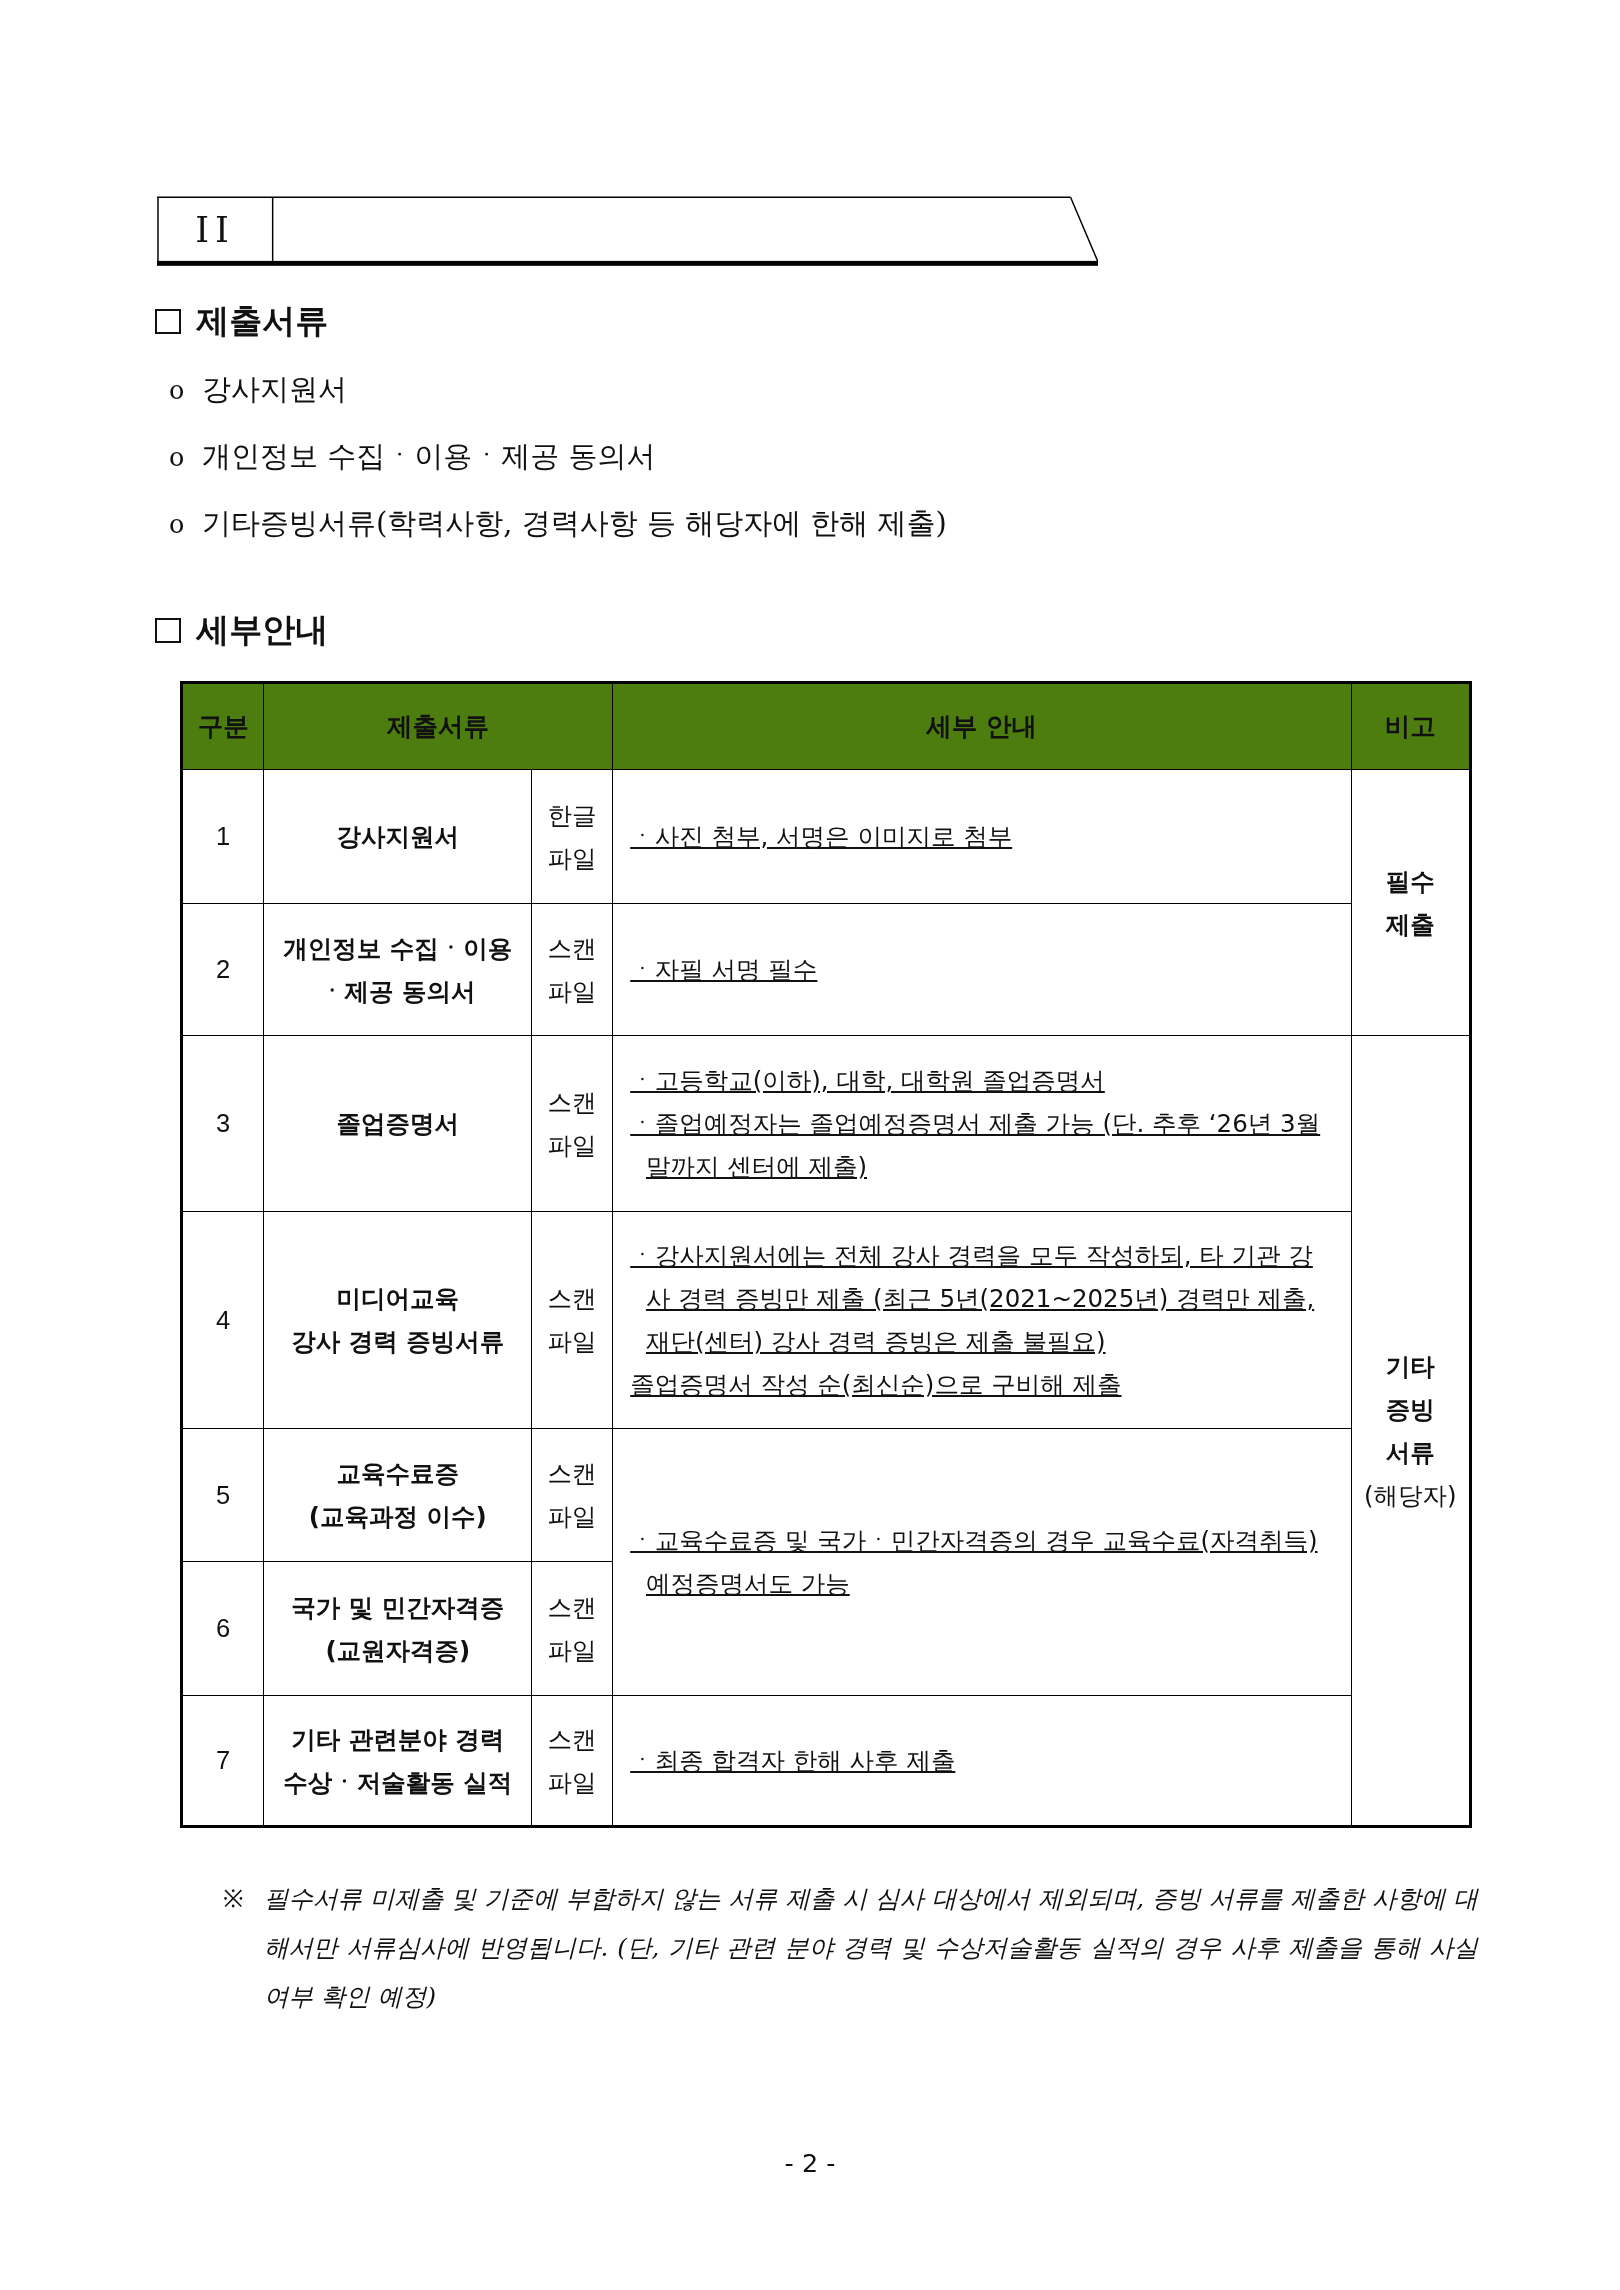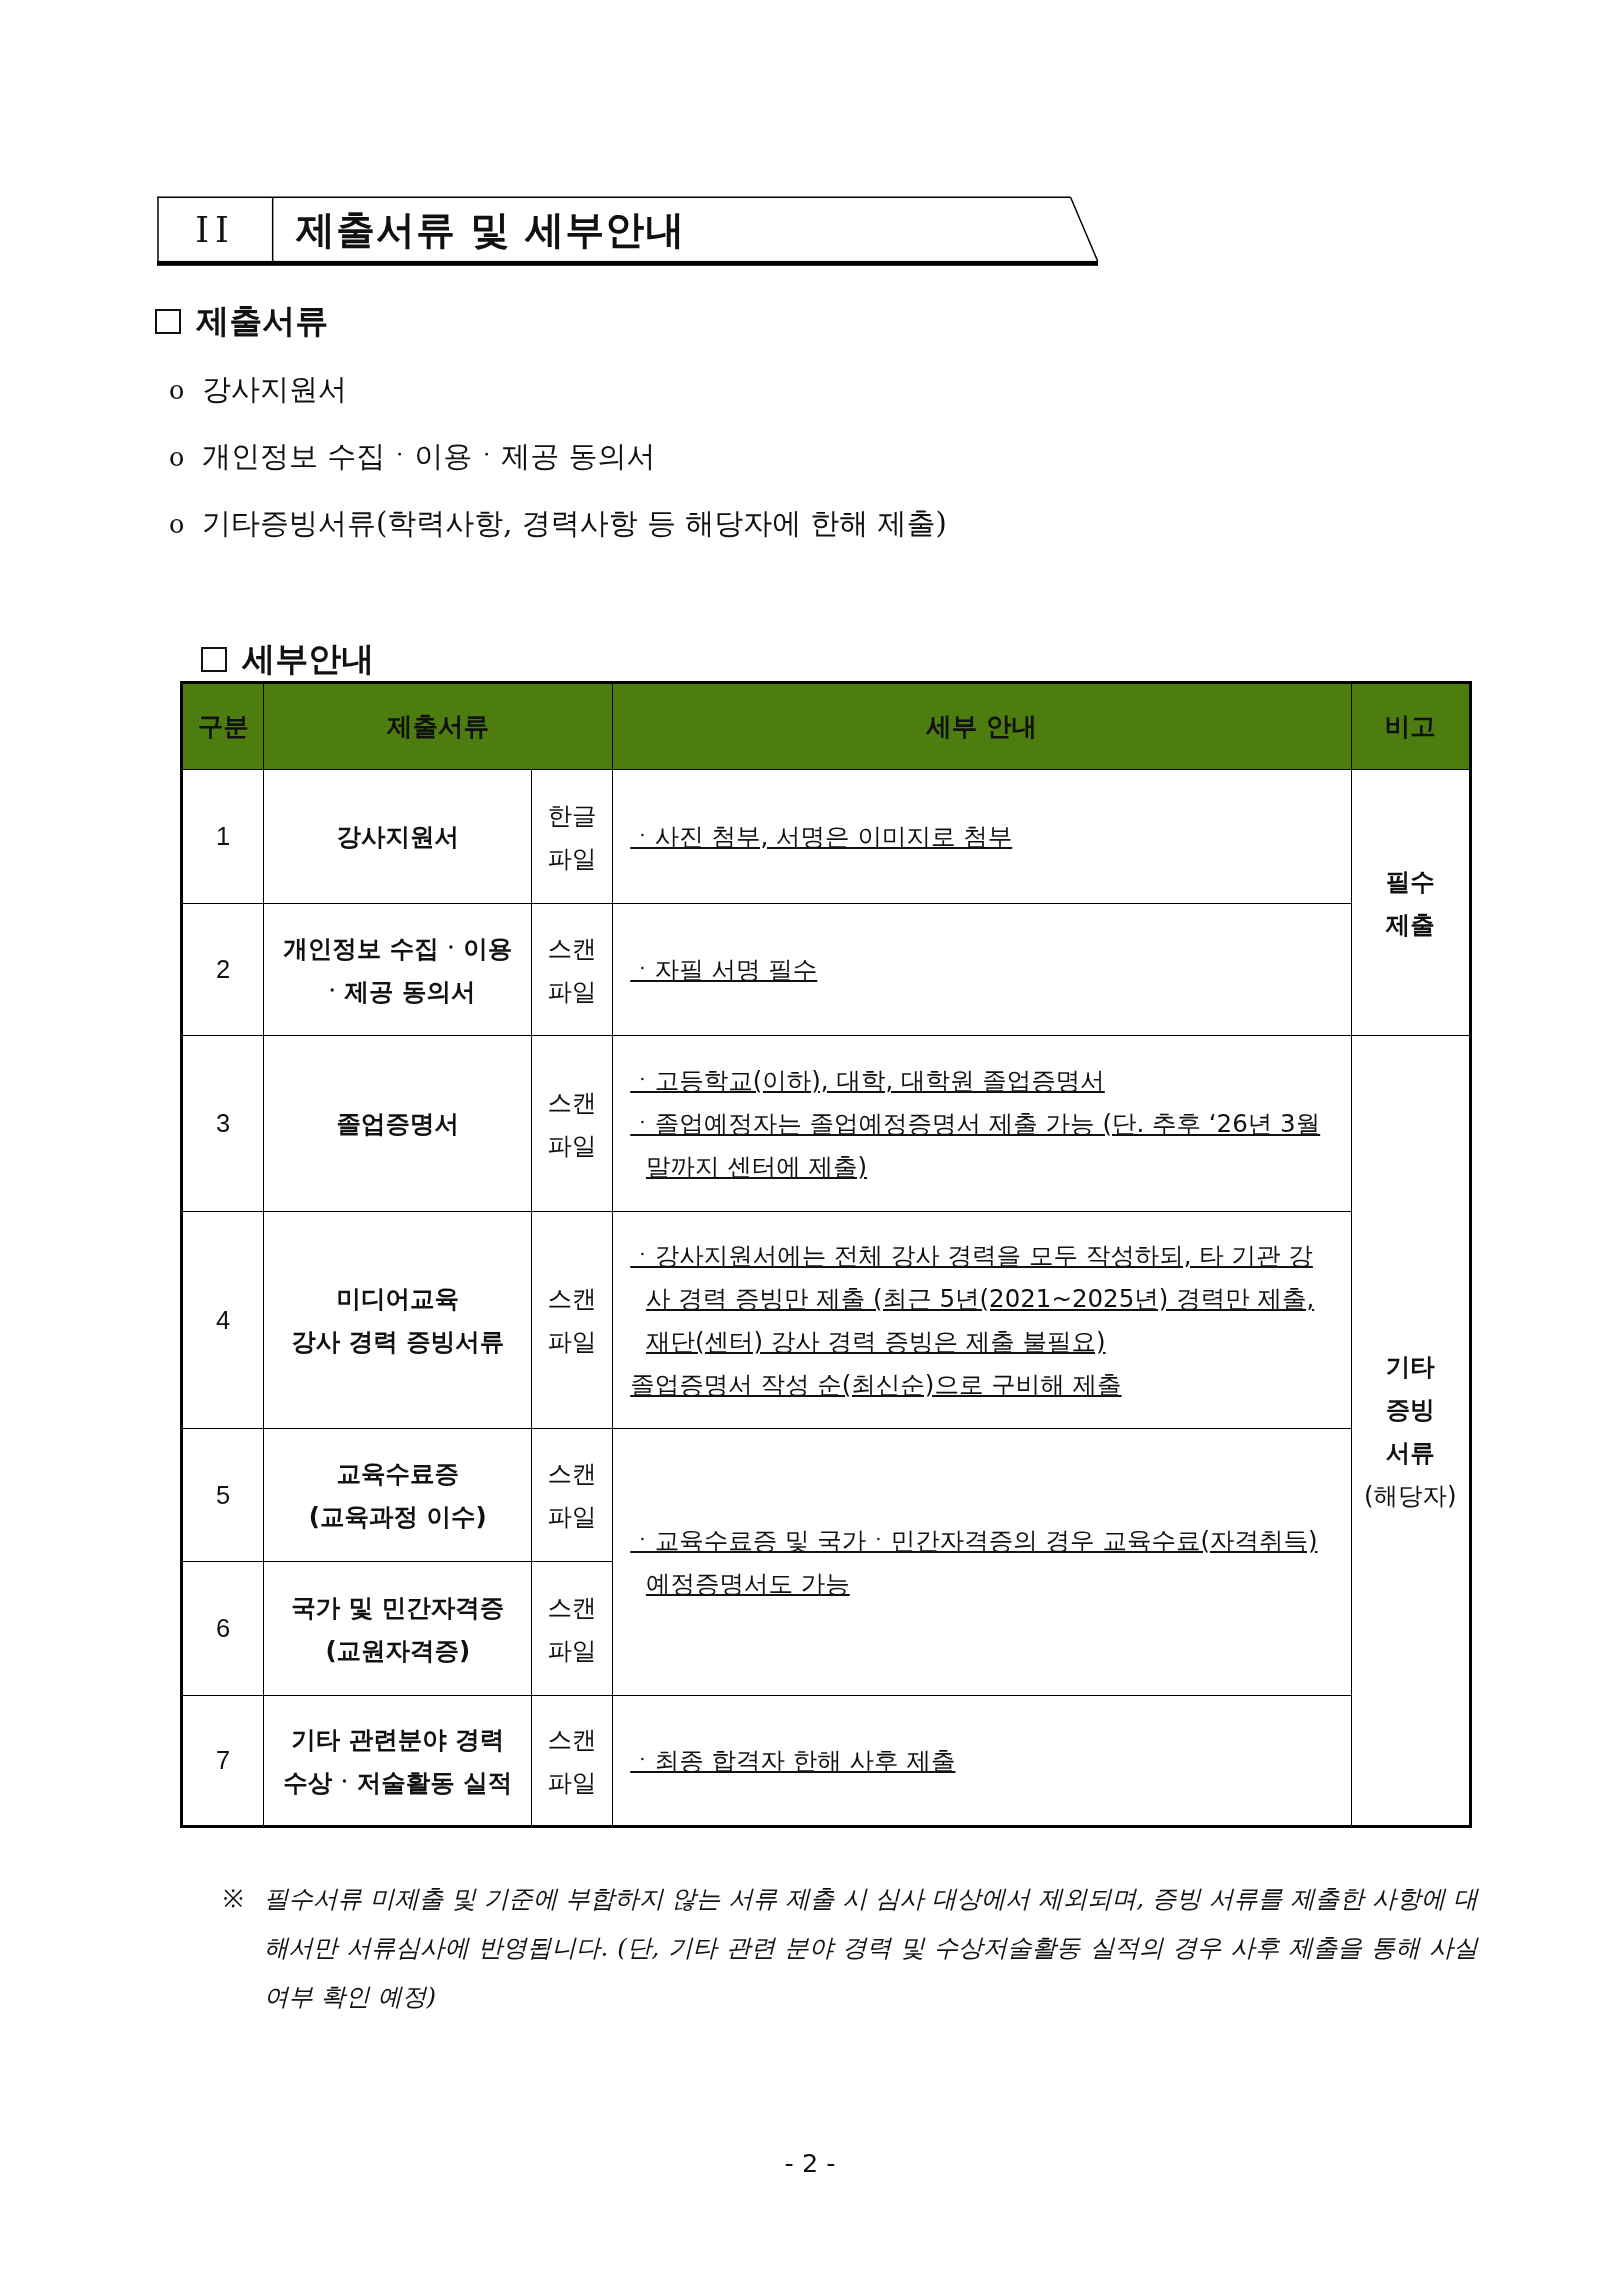--- a/index.html
+++ b/index.html
@@ -47,42 +47,41 @@
 
 <div class="abs banner">
   <svg width="941" height="73" viewBox="0 0 960 74">
     <line x1="0" y1="2" x2="932" y2="2" stroke="#000" stroke-width="1.5"></line>
     <line x1="1" y1="2" x2="1" y2="70" stroke="#000" stroke-width="1.5"></line>
     <line x1="118" y1="2" x2="118" y2="70" stroke="#000" stroke-width="1.5"></line>
     <line x1="932" y1="2" x2="960" y2="68" stroke="#000" stroke-width="1.5"></line>
     <rect x="0" y="67" width="960" height="5" fill="#000"></rect>
   </svg>
   <div class="banner-num">II</div>
-  <div class="banner-title">제출서류 및 세부안내</div>
 </div>
 
 <div class="abs sec-head" style="top:299px;">
   <span class="sq"></span>
   <span>제출서류</span>
 </div>
 
 <div class="abs bullet" style="top:370px;">
   <span class="o">o</span>
   <span>강사지원서</span>
 </div>
 <div class="abs bullet" style="top:437px;">
   <span class="o">o</span>
   <span>개인정보 수집ㆍ이용ㆍ제공 동의서</span>
 </div>
 <div class="abs bullet" style="top:504px;">
   <span class="o">o</span>
   <span>기타증빙서류(학력사항, 경력사항 등 해당자에 한해 제출)</span>
 </div>
 
-<div class="abs sec-head" style="top:637px;margin-left:46px;">
+<div class="abs sec-head" style="top:608px;">
   <span class="sq"></span>
   <span>세부안내</span>
 </div>
 
 <table class="docs">
   <colgroup>
     <col style="width:82px">
       <col style="width:267px">
       <col style="width:80px">
       <col style="width:736px">

